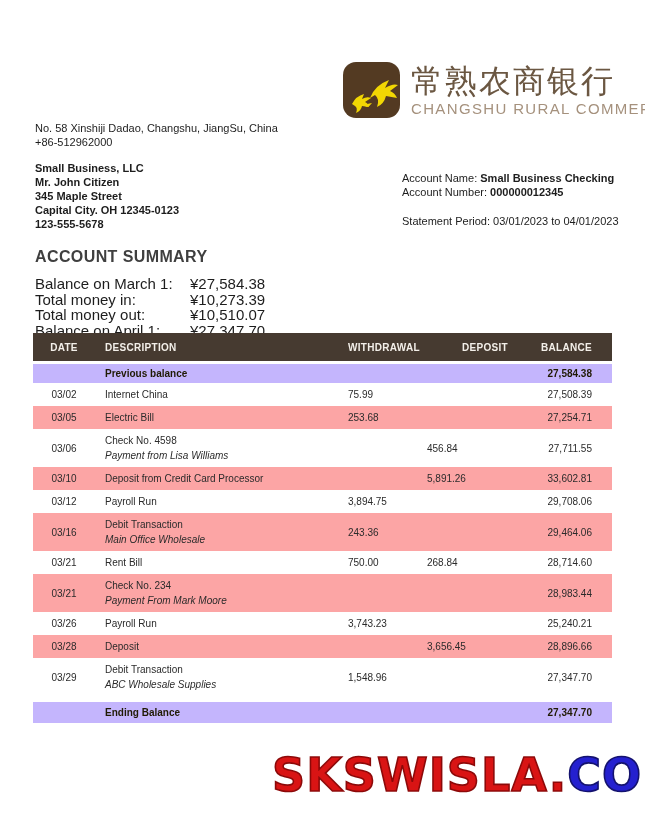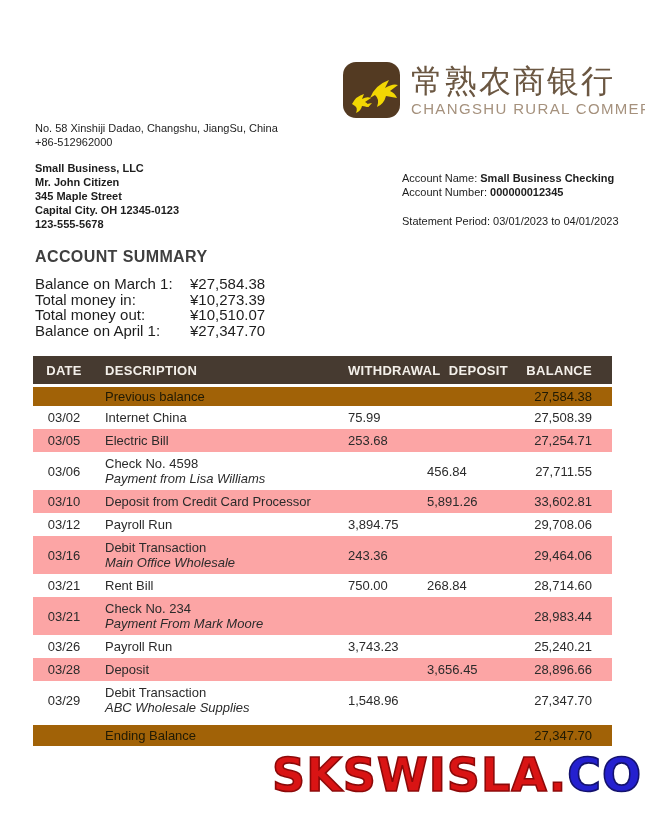--- a/index.html
+++ b/index.html
@@ -36,39 +36,39 @@
   .acct-period { margin-top: 15px; }
 
   
   .summary { position: absolute; left: 35px; top: 248px; }
   .summary-title { font-size: 16px; font-weight: bold; color: #3f3f3f; letter-spacing: 0.4px; }
   .summary-rows { margin-top: 10px; }
   .summary-row { display: flex; font-size: 15px; line-height: 15.5px; color: #1d1d1d; }
   .s-label { width: 155px; }
 
   
-  .txn-table { position: absolute; left: 33px; top: 356px; width: 579px; font-size: 13px; }
+  .txn-table { position: absolute; left: 33px; top: 333px; width: 579px; font-size: 10px; }
   .t-row { display: flex; align-items: center; }
   .c-date { width: 62px; text-align: center; }
   .c-desc { width: 245px; padding-left: 10px; }
   .c-wd   { width: 85px; padding-left: 8px; }
   .c-dep  { width: 95px; padding-left: 2px; }
   .c-bal  { width: 92px; text-align: right; padding-right: 20px; }
 
   .t-head {
     background: #463a30; color: #f3efe9; font-weight: bold;
     height: 28px; letter-spacing: 0.3px;
   }
   .t-head .c-dep { text-align: right; padding-right: 12px; }
 
   .t-gap3 { height: 3px; background: #ffffff; }
   .t-gap6 { height: 6px; background: #ffffff; }
 
   .t-band {
-    background: #a16207; color: #201a04; font-weight: normal;
+    background: #c4b5fd; color: #201a04; font-weight: bold;
     height: 19px;
   }
   .t-band.end { height: 21px; }
 
   .t-body-row { padding: 4px 0; background: #ffffff; color: #2b2b2b; }
   .t-body-row.alt { background: #fca5a5; }
   .t-body-row .t-main { line-height: 15px; }
   .t-body-row .t-note { line-height: 15px; font-style: italic; }
   .t-body-row .c-wd, .t-body-row .c-dep, .t-body-row .c-bal, .t-body-row .c-date { line-height: 15px; }
 

